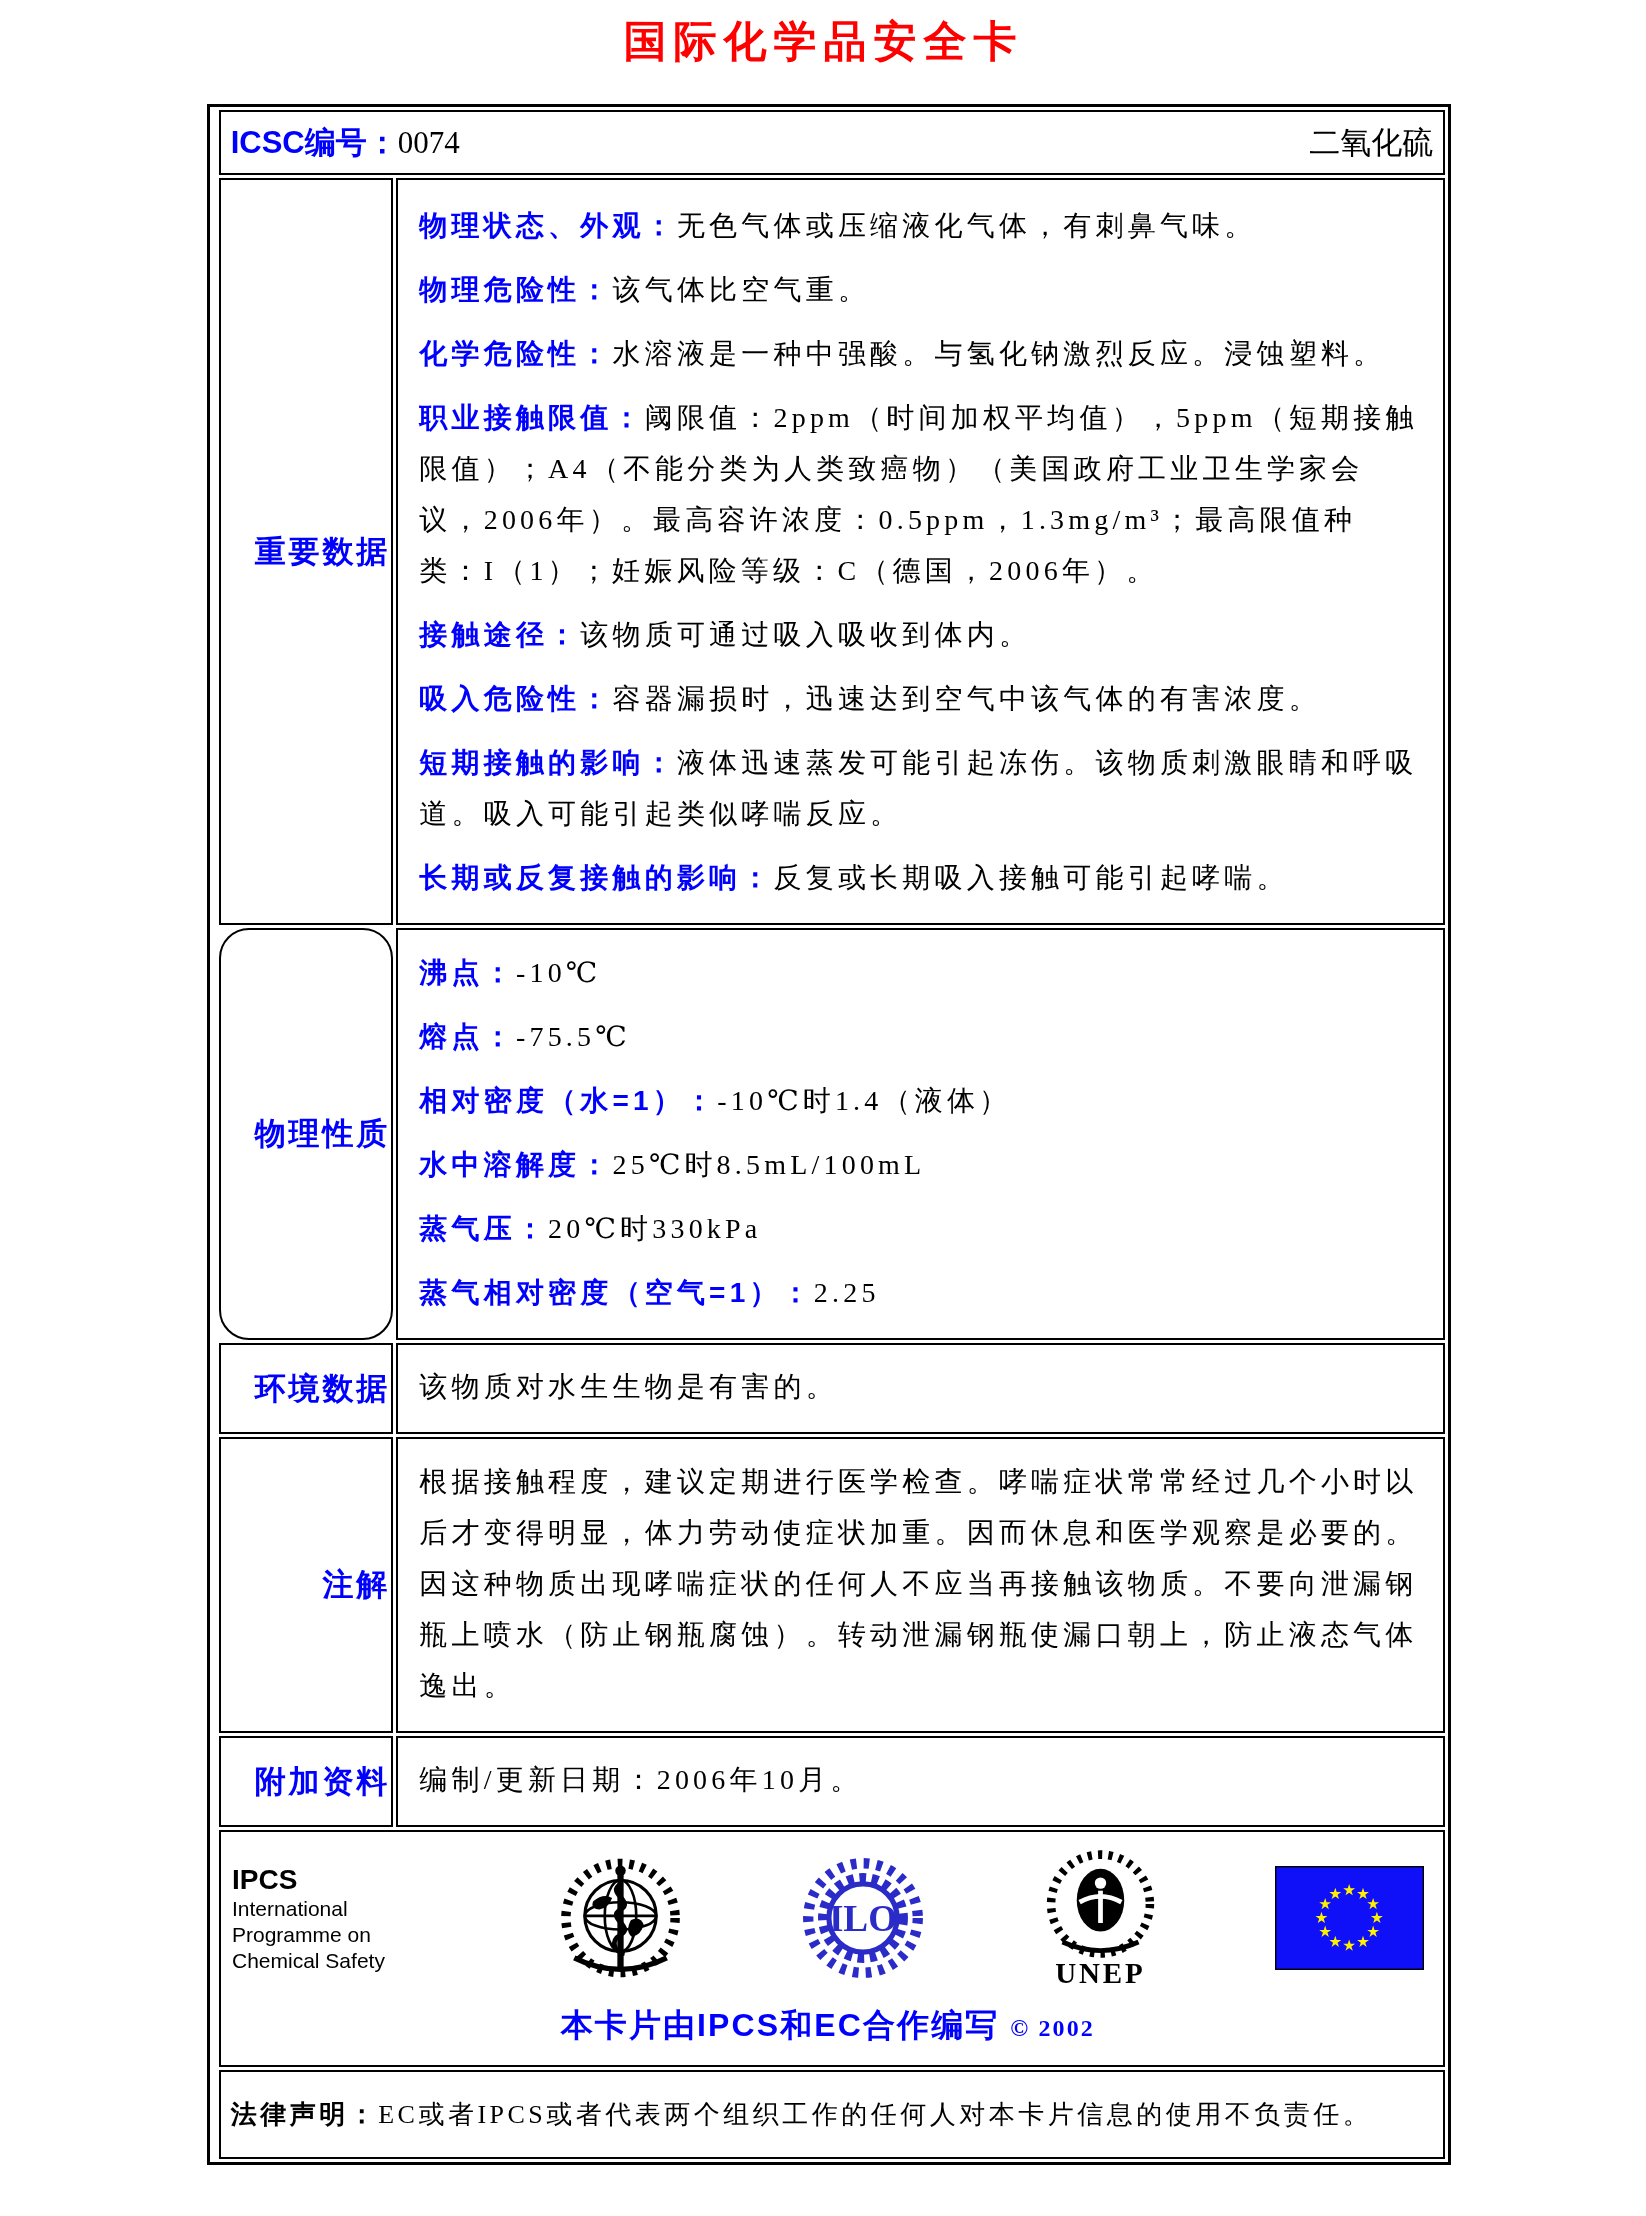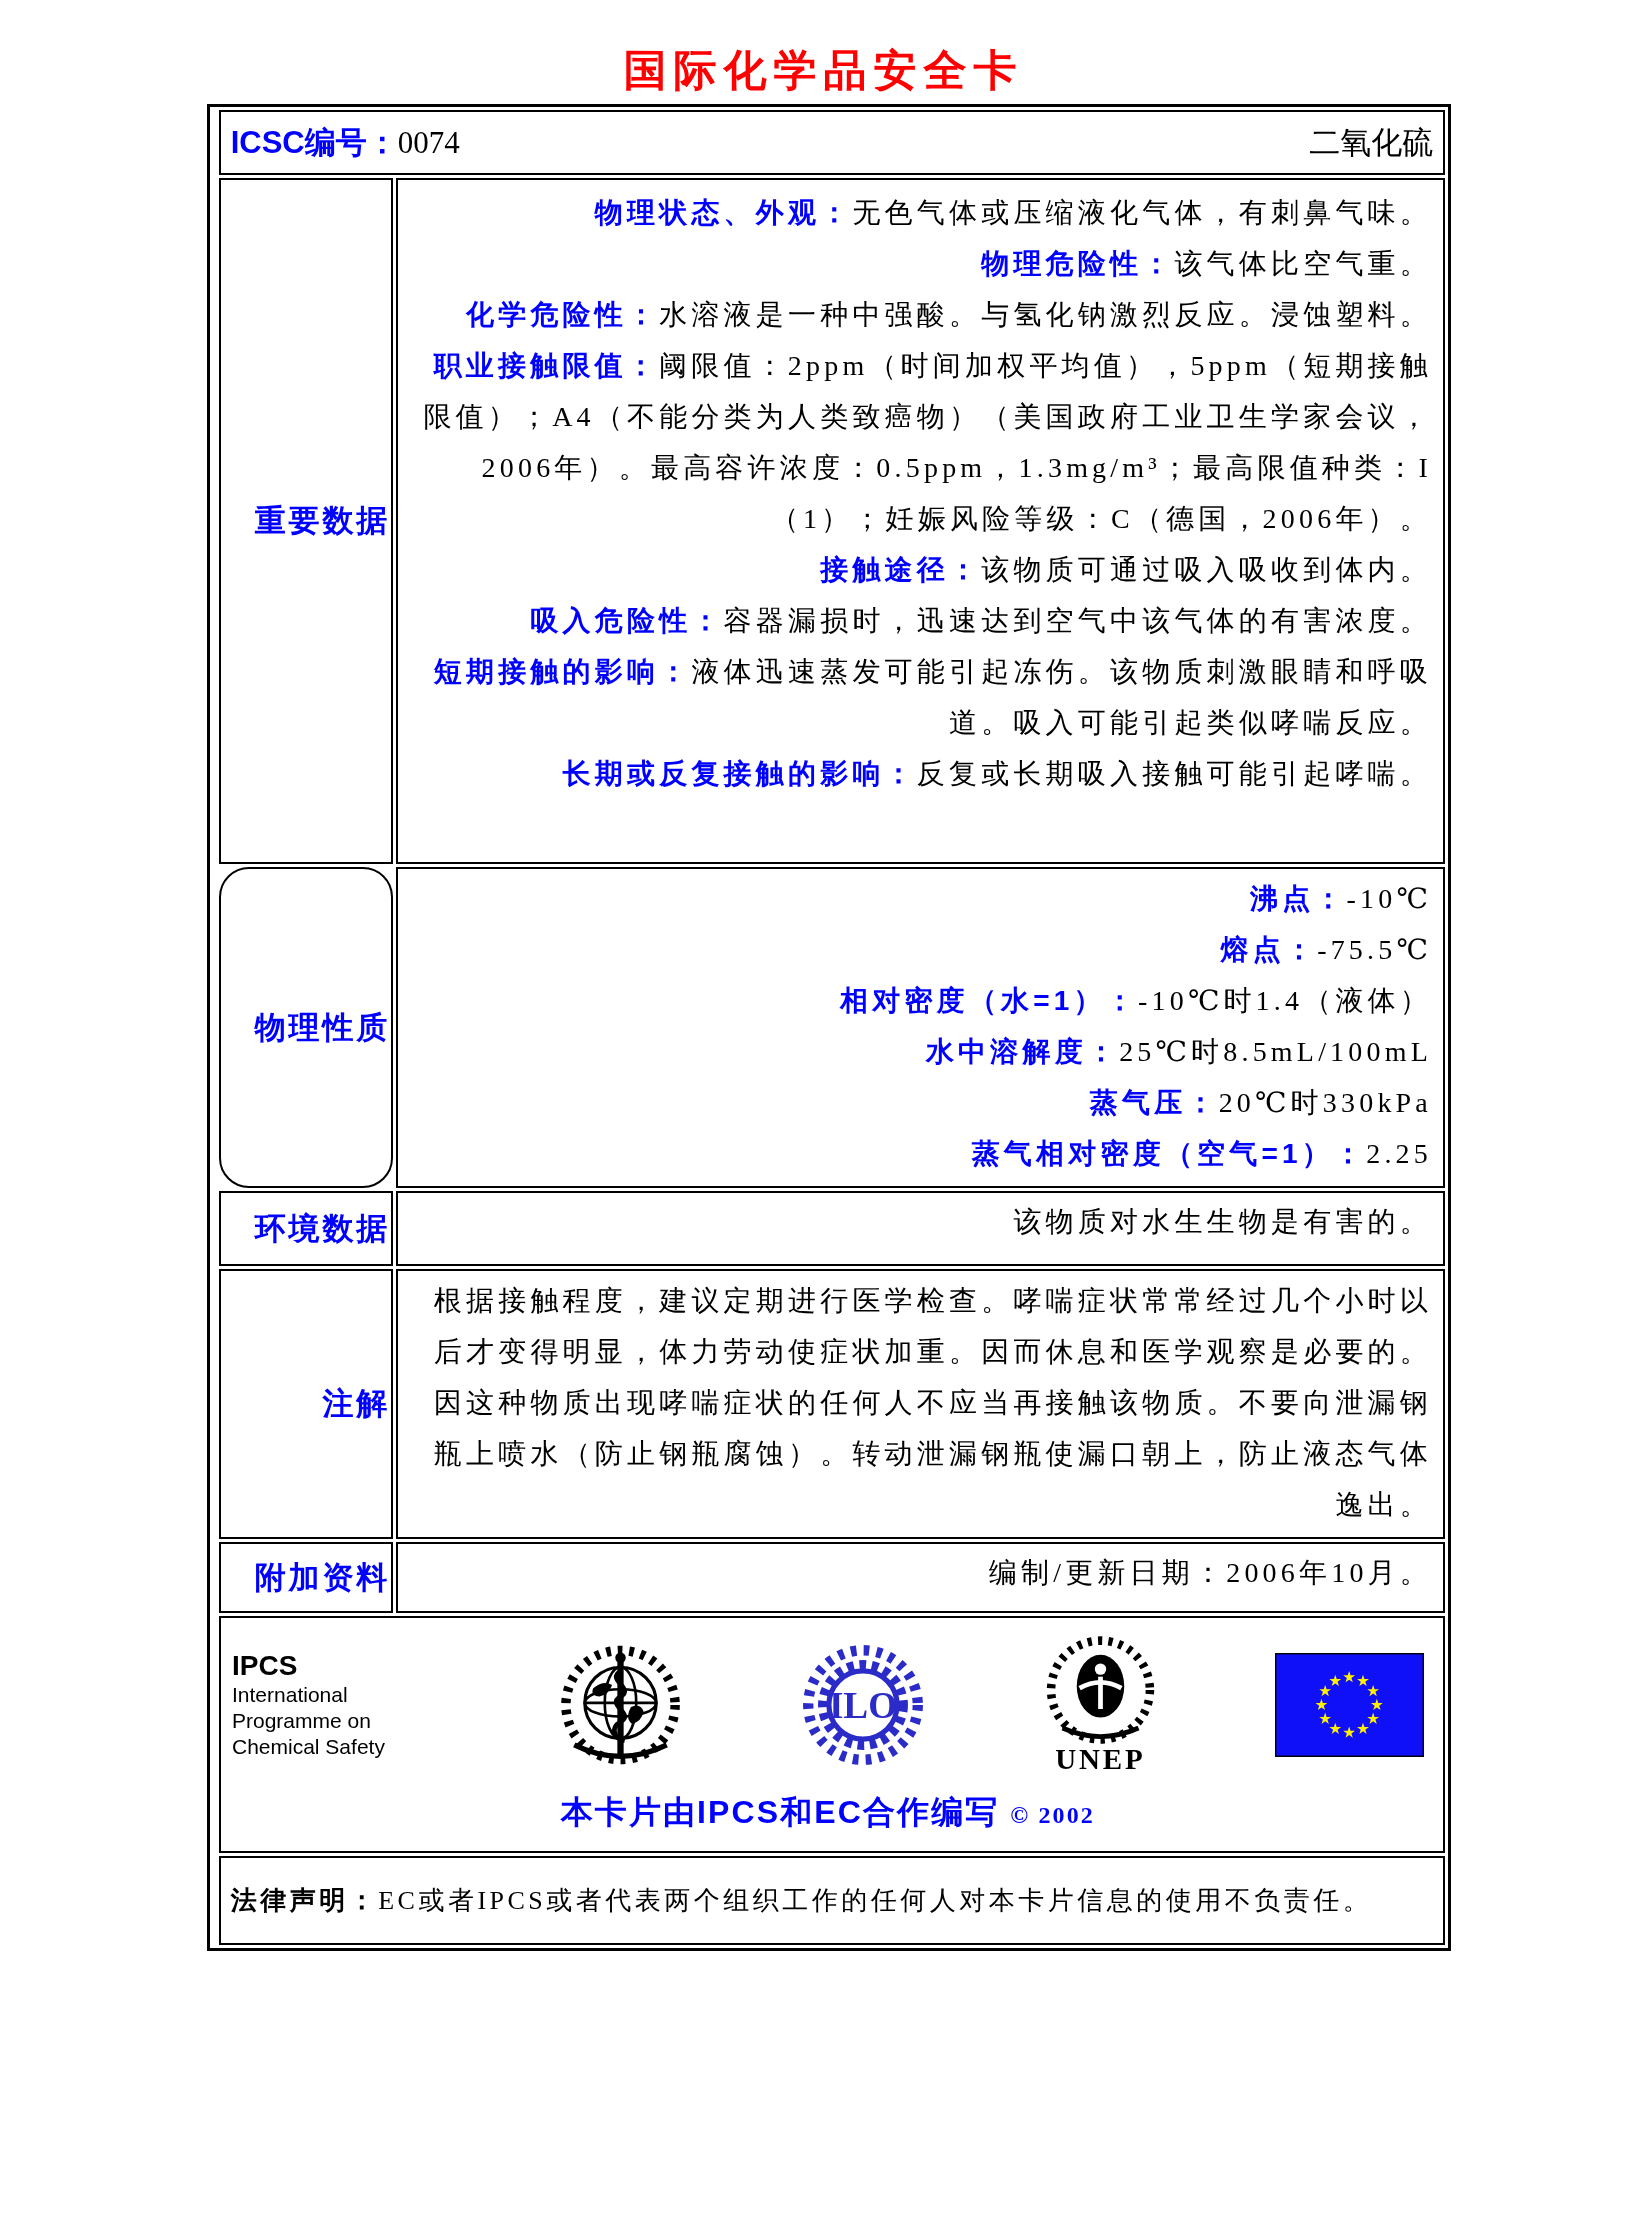--- a/index.html
+++ b/index.html
@@ -1,29 +1,29 @@
 <!DOCTYPE html>
 <html style="font-size:11px"><head>
 <meta charset="utf-8">
 <style>
   html,body{margin:0;padding:0;background:#fff;}
   .page{position:relative;width:1647px;height:2216px;background:#fff;overflow:hidden;
         font-family:"Liberation Serif","DejaVu Serif",serif;color:#000;}
-  .doc-title{position:absolute;top:42px;left:0;width:1647px;text-align:center;
+  .doc-title{position:absolute;top:13px;left:0;width:1647px;text-align:center;
         font-family:"Liberation Sans","DejaVu Sans",sans-serif;
         font-size:43px;font-weight:bold;color:#FF0000;letter-spacing:7px;}
   table.card{position:absolute;left:207px;top:104px;width:1244px;
         border:3.5px solid #000;border-collapse:separate;border-spacing:3.5px;table-layout:fixed;padding-left:6px;}
   td{border:2.1px solid #000;background:#fff;}
   td.rowlabel{width:174px;text-align:right;vertical-align:middle;
         color:#0000FF;font-family:"Liberation Sans","DejaVu Sans",sans-serif;
         font-size:31px;font-weight:bold;letter-spacing:2.8px;}
   td.content{vertical-align:top;padding:7px 11px 7px 8.3px;font-size:28px;
         line-height:51px;letter-spacing:4.2px;}
-  p.item{margin:0;text-align:right;}
+  p.item{margin:13px;}
   .blabel{color:#0000FF;font-family:"Liberation Sans","DejaVu Sans",sans-serif;
         font-weight:bold;}
   
   td.hdr{vertical-align:middle;height:61px;padding:0 9.7px;}
   .hdr-flex{display:flex;justify-content:space-between;align-items:center;font-size:31px;}
   .hdr-left .blabel{font-size:31px;}
   
   td.logos-cell{vertical-align:top;height:219px;padding:9.7px 19.4px 4.2px 11px;}
   .logos-line{display:flex;justify-content:space-between;align-items:center;height:153px;}
   .ipcs-block{width:208px;font-family:"Liberation Sans","DejaVu Sans",sans-serif;}

